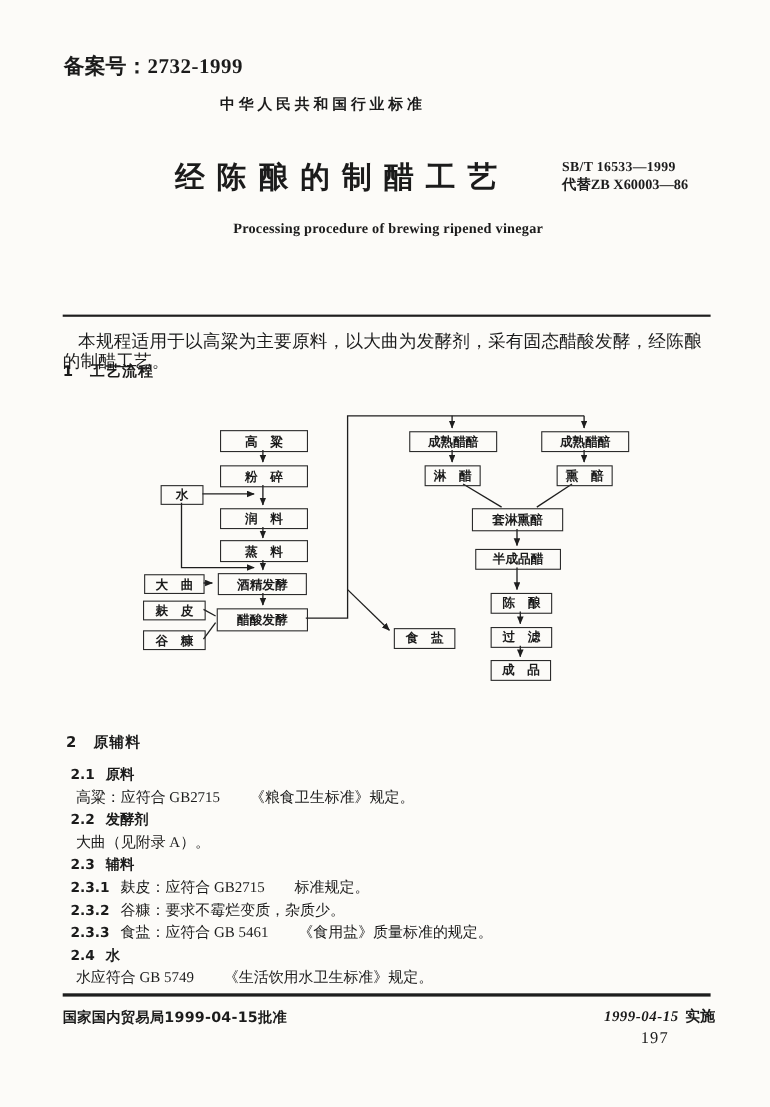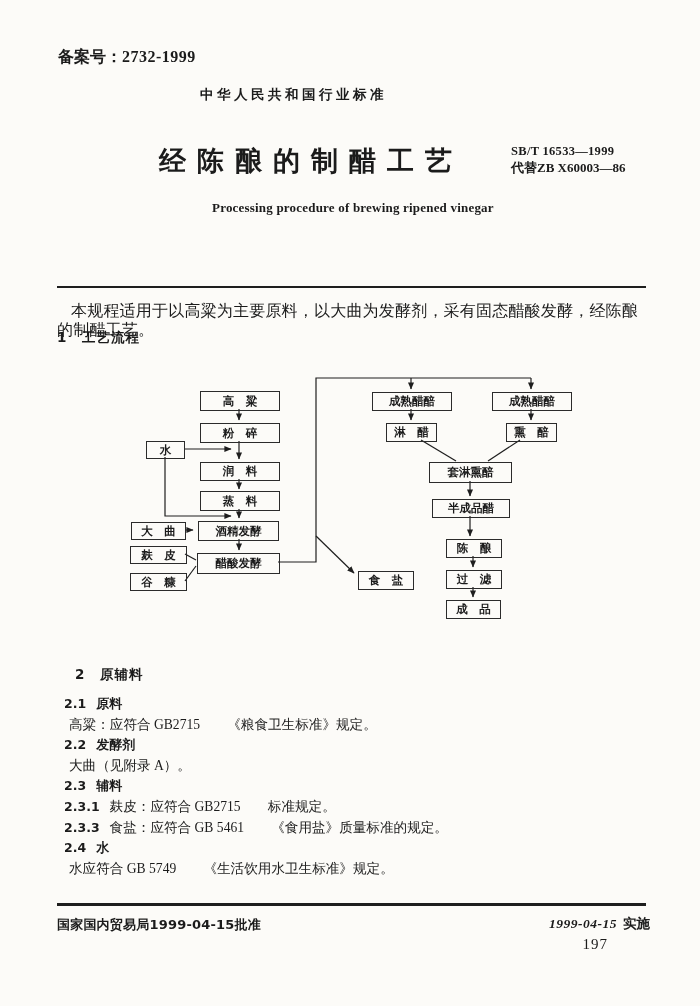--- a/index.html
+++ b/index.html
@@ -6,37 +6,37 @@
   body{
     width:700px;height:1006px;position:relative;overflow:hidden;
     background:#fcfbf8;color:#1b1b1b;
     font-family:"Liberation Serif","DejaVu Serif",serif;
   }
   .abs{position:absolute;}
   .cjk-bold{font-family:"DejaVu Sans","Liberation Sans",sans-serif;font-weight:700;}
   .serif{font-family:"Liberation Serif","DejaVu Serif",serif;}
 
   
-  .filing{left:58px;top:47px;font-size:16px;}
+  .filing{left:58px;top:47px;font-size:19px;}
   .filing .lbl{font-family:"DejaVu Sans","Liberation Sans",sans-serif;font-weight:700;}
   .filing .val{font-weight:700;letter-spacing:.5px;}
   .std-type{left:200px;top:86px;font-size:13.5px;letter-spacing:3.5px;}
   .doc-title{left:159px;top:143px;font-size:27px;letter-spacing:11px;white-space:nowrap;}
   .stdno{left:511px;top:144px;line-height:15.5px;white-space:nowrap;}
   .stdno .l1{font-size:12.5px;font-weight:700;letter-spacing:.3px;}
   .stdno .l2{font-size:13px;font-weight:700;}
   .en-title{left:212px;top:200px;font-size:13px;font-weight:700;letter-spacing:.2px;}
 
   .rule{left:57px;width:589px;background:#1e1e1e;}
   .rule1{top:286px;height:2px;}
   .rule2{top:903px;height:2.5px;}
 
   .scope{left:57px;top:301px;width:592px;font-size:16px;letter-spacing:.2px;text-indent:14px;line-height:19px;}
   .h1{left:57px;top:329px;font-size:13.5px;letter-spacing:1px;}
-  .h2{left:75px;top:666px;font-size:13.5px;letter-spacing:1px;}
+  .h2{left:60px;top:666px;font-size:13.5px;letter-spacing:1px;}
 
   
   .flow{left:0;top:370px;width:572px;height:262px;}
   .flow svg{position:absolute;left:0;top:0;}
   .node{
     position:absolute;border:1.3px solid #2b2b2b;background:transparent;
     display:flex;align-items:center;justify-content:center;
     font-size:11.5px;font-weight:600;white-space:nowrap;
     font-family:"Liberation Serif","DejaVu Serif",serif;
   }
@@ -138,20 +138,21 @@
 </div>
 
 <div class="abs h2 cjk-bold">2　原辅料</div>
 <div class="abs s2">
   <div class="ln"><span class="num">2.1</span><span class="headtxt">原料</span></div>
   <div class="ln bodyln">高粱：应符合 GB2715　　《粮食卫生标准》规定。</div>
   <div class="ln"><span class="num">2.2</span><span class="headtxt">发酵剂</span></div>
   <div class="ln bodyln">大曲（见附录 A）。</div>
   <div class="ln"><span class="num">2.3</span><span class="headtxt">辅料</span></div>
   <div class="ln"><span class="num">2.3.1</span><span>麸皮：应符合 GB2715　　标准规定。</span></div>
+  <div class="ln"><span class="num">2.3.2</span><span>谷糠：要求不霉烂变质，杂质少。</span></div>
   <div class="ln"><span class="num">2.3.3</span><span>食盐：应符合 GB 5461　　《食用盐》质量标准的规定。</span></div>
   <div class="ln"><span class="num">2.4</span><span class="headtxt">水</span></div>
   <div class="ln bodyln">水应符合 GB 5749　　《生活饮用水卫生标准》规定。</div>
 </div>
 
 <div class="abs rule rule2"></div>
 <div class="abs approve cjk-bold">国家国内贸易局1999-04-15批准</div>
 <div class="abs impl">
   <span class="date">1999-04-15</span><span class="lab">实施</span>
 </div>

